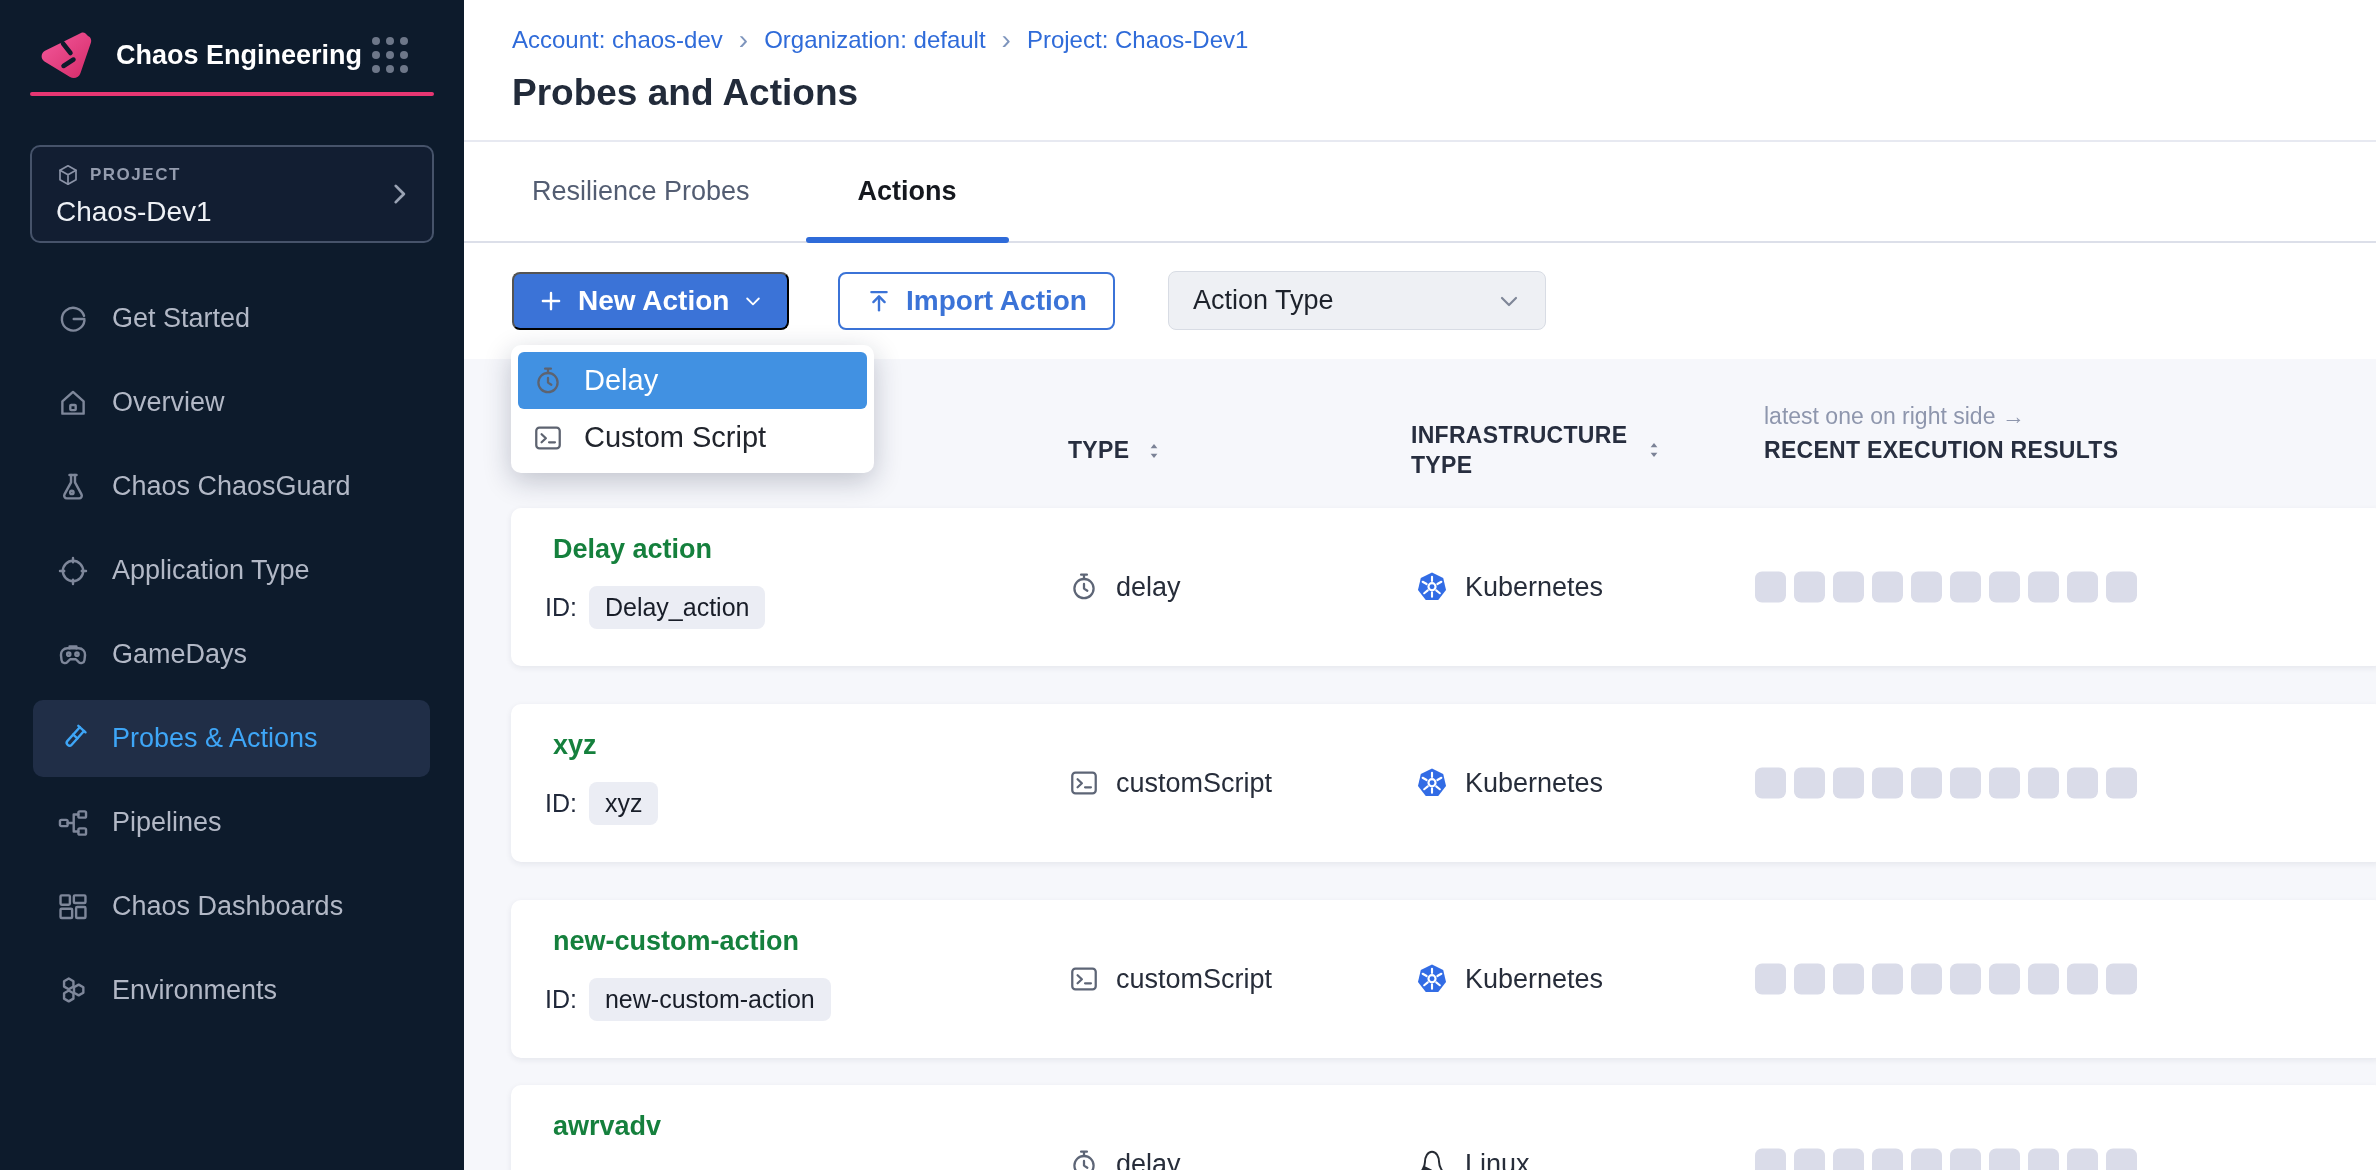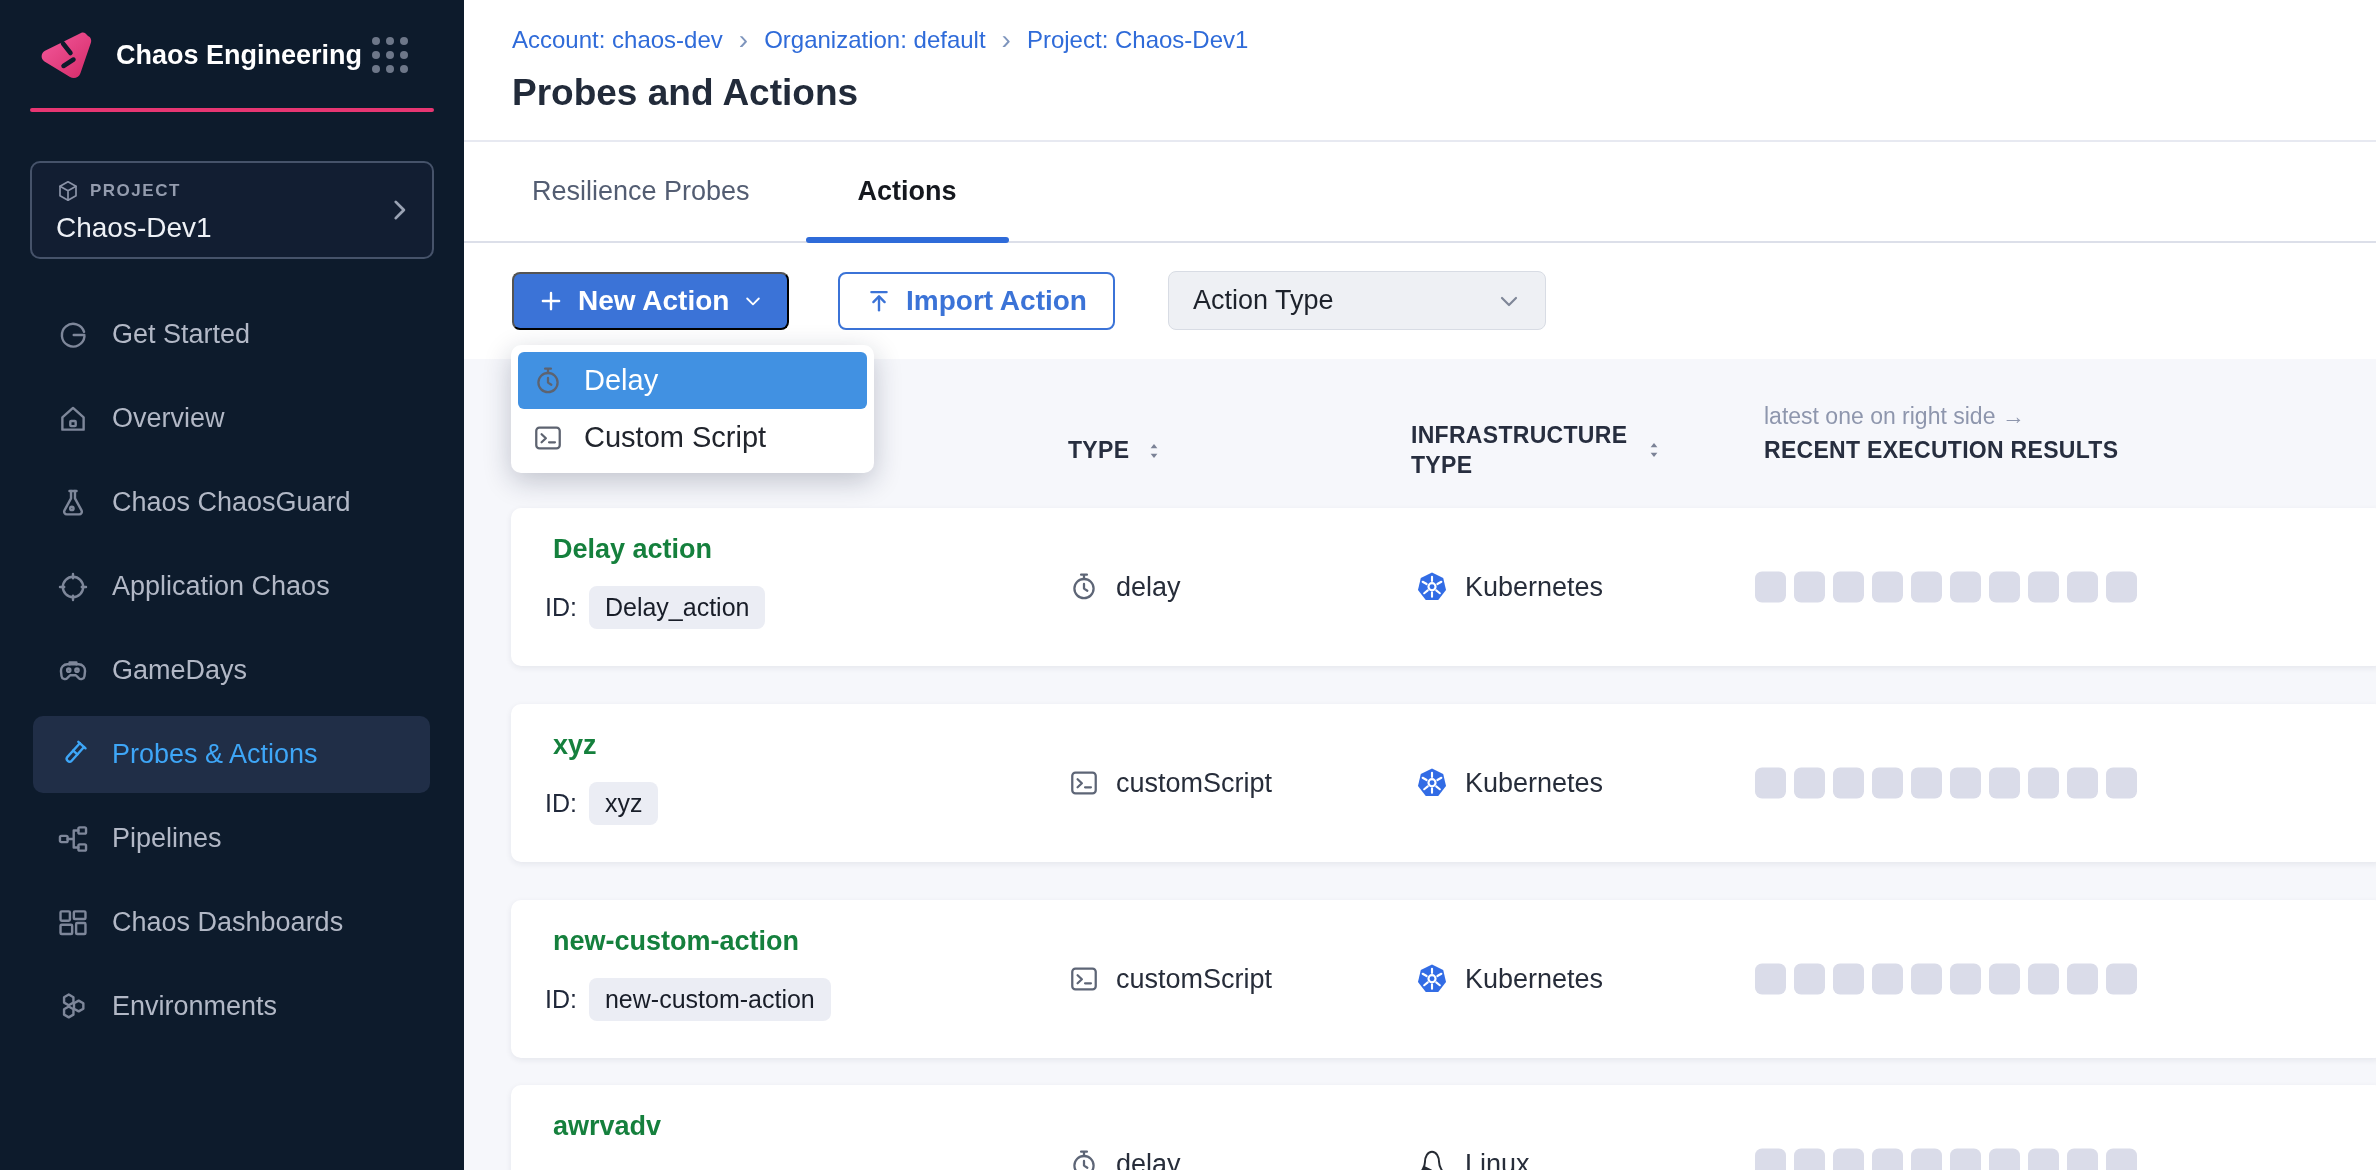--- a/index.html
+++ b/index.html
@@ -2,21 +2,21 @@
 <html><head>
 <meta charset="utf-8">
 <style>
   * { box-sizing: border-box; margin: 0; padding: 0; }
   html,body { width:2376px; height:1170px; overflow:hidden;
     font-family:"Liberation Sans","DejaVu Sans",sans-serif; background:#fff; }
   .app { display:flex; width:100%; height:100%; }
 
   
   .sidebar { width:464px; flex-shrink:0; background:#0d1b2c; position:relative; }
-  .side-head { display:flex; align-items:center; padding:26px 56px 24px 34px; }
+  .side-head { display:flex; align-items:center; padding:26px 56px 8px 34px; }
   .logo svg { display:block; }
   .app-title { color:#fff; font-size:27px; font-weight:bold; margin-left:20px; flex:1; }
   .grid-icon { display:grid; grid-template-columns:repeat(3,8px); gap:6px; cursor:pointer; }
   .grid-icon i { width:8px; height:8px; border-radius:50%; background:#6d7789; }
   .pink-line { height:4px; background:#e73672; margin:0 30px; border-radius:2px; }
   .project-card { margin:49px 30px 0; height:98px; border:2px solid #46536a; background:#121e32;
     border-radius:10px; padding:16px 24px; position:relative; cursor:pointer; }
   .project-label-row { display:flex; align-items:center; gap:10px; }
   .project-label { color:#949cae; font-size:17px; font-weight:bold; letter-spacing:1.5px; }
   .project-name { color:#eef1f6; font-size:28px; margin-top:9px; }
@@ -184,21 +184,21 @@
     <span class="lbl">Chaos ChaosGuard</span>
   </div>
 
   <div class="nav-item">
     <span class="ic">
             <svg viewBox="0 0 24 24">
               <circle cx="12" cy="12" r="7.2"></circle>
               <path d="M12 2.8v3M12 18.2v3M2.8 12h3M18.2 12h3"></path>
             </svg>
           </span>
-    <span class="lbl">Application Chaos</span>
+    <span class="lbl">Application Type</span>
   </div>
 
   <div class="nav-item">
     <span class="ic">
             <svg viewBox="0 0 24 24">
               <path d="M8 7.2h8a4.5 4.5 0 0 1 4.5 4.8l-.4 3.6a2.4 2.4 0 0 1-4.2 1.3L14 15h-4l-1.9 1.9a2.4 2.4 0 0 1-4.2-1.3l-.4-3.6A4.5 4.5 0 0 1 8 7.2z"></path>
               <circle cx="9" cy="11.4" r="1.15"></circle>
               <circle cx="14.8" cy="11.4" r="1.15"></circle>
               <path d="M9.6 7.2V5.9h4.8v1.3"></path>
             </svg>

